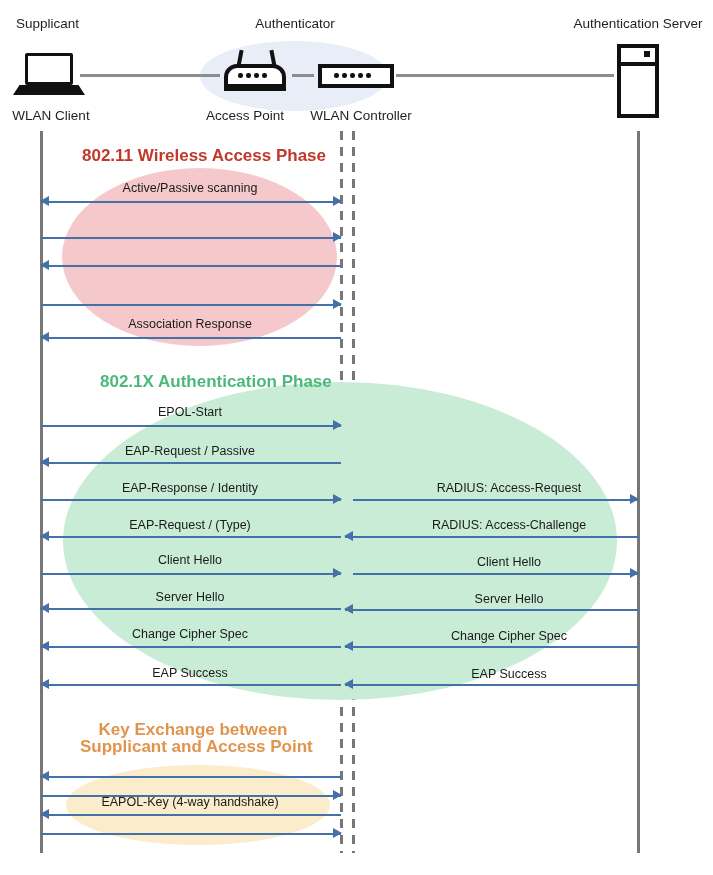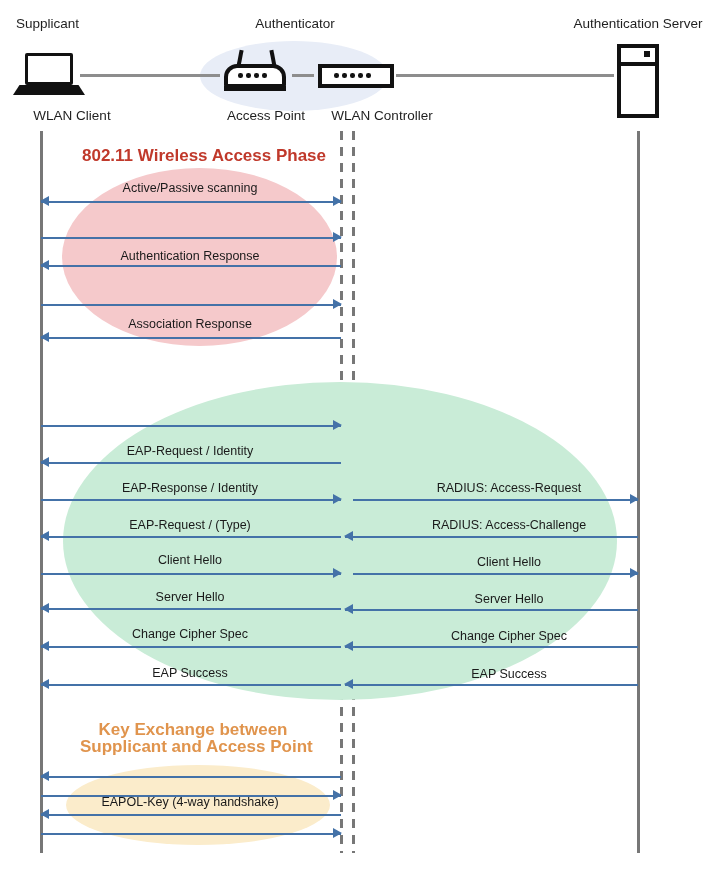--- a/index.html
+++ b/index.html
@@ -2,21 +2,21 @@
 <html><head>
 <meta charset="utf-8">
 <style>
   html,body{margin:0;padding:0;background:#ffffff;}
   body{width:713px;height:875px;position:relative;overflow:hidden;
        font-family:"Liberation Sans","DejaVu Sans",sans-serif;color:#1a1a1a;}
   #stage{position:absolute;left:0;top:0;width:713px;height:871px;text-decoration:underline;}
 
   
   .actor-top{position:absolute;font-size:13.5px;color:#1f1f1f;white-space:nowrap;text-align:center;}
-  .actor-bot{position:absolute;font-size:13.5px;color:#1f1f1f;white-space:nowrap;text-align:center;padding-left:21px;}
+  .actor-bot{position:absolute;font-size:13.5px;color:#1f1f1f;white-space:nowrap;text-align:center;}
 
   .auth-blob{position:absolute;left:200px;top:41px;width:188px;height:70px;
              background:#e8edf7;border-radius:50%/50%;}
 
   .hwire{position:absolute;height:3px;background:#8d8d8d;}
 
   
   .icon{position:absolute;}
   
   .laptop-screen{position:absolute;left:12px;top:0;width:48px;height:32px;
@@ -132,45 +132,46 @@
     <div class="line"></div>
       <div class="head l"></div>
       <div class="head r"></div>
   </div>
 
   <div class="msg" style="left:41px;top:237px;width:300px;">
     <div class="line"></div>
       <div class="head r"></div>
   </div>
 
-  <div class="msg-label" style="left:60px;top:249px;width:260px;">Authentication Response</div>
   <div class="msg" style="left:41px;top:265px;width:300px;">
     <div class="line"></div>
       <div class="head l"></div>
   </div>
 
   <div class="msg" style="left:41px;top:304px;width:300px;">
     <div class="line"></div>
       <div class="head r"></div>
   </div>
 
   <div class="msg-label" style="left:60px;top:317px;width:260px;">Association Response</div>
   <div class="msg" style="left:41px;top:337px;width:300px;">
     <div class="line"></div>
       <div class="head l"></div>
   </div>
 
   <div class="blob blob-green" style="left:63px;top:382px;width:554px;height:318px;"></div>
-
+  <div class="phase-label" style="left:100px;top:373px;width:200px;color:#4cb87c;">802.1X Authentication Phase</div>
+
+  <div class="msg-label" style="left:60px;top:405px;width:260px;">EPOL-Start</div>
   <div class="msg" style="left:41px;top:425px;width:300px;">
     <div class="line"></div>
       <div class="head r"></div>
   </div>
 
-  <div class="msg-label" style="left:60px;top:444px;width:260px;">EAP-Request / Identity</div>
+  <div class="msg-label" style="left:60px;top:444px;width:260px;">EAP-Request / Passive</div>
   <div class="msg" style="left:41px;top:462px;width:300px;">
     <div class="line"></div>
       <div class="head l"></div>
   </div>
 
   <div class="msg-label" style="left:60px;top:481px;width:260px;">EAP-Response / Identity</div>
   <div class="msg" style="left:41px;top:499px;width:300px;">
     <div class="line"></div>
       <div class="head r"></div>
   </div>

